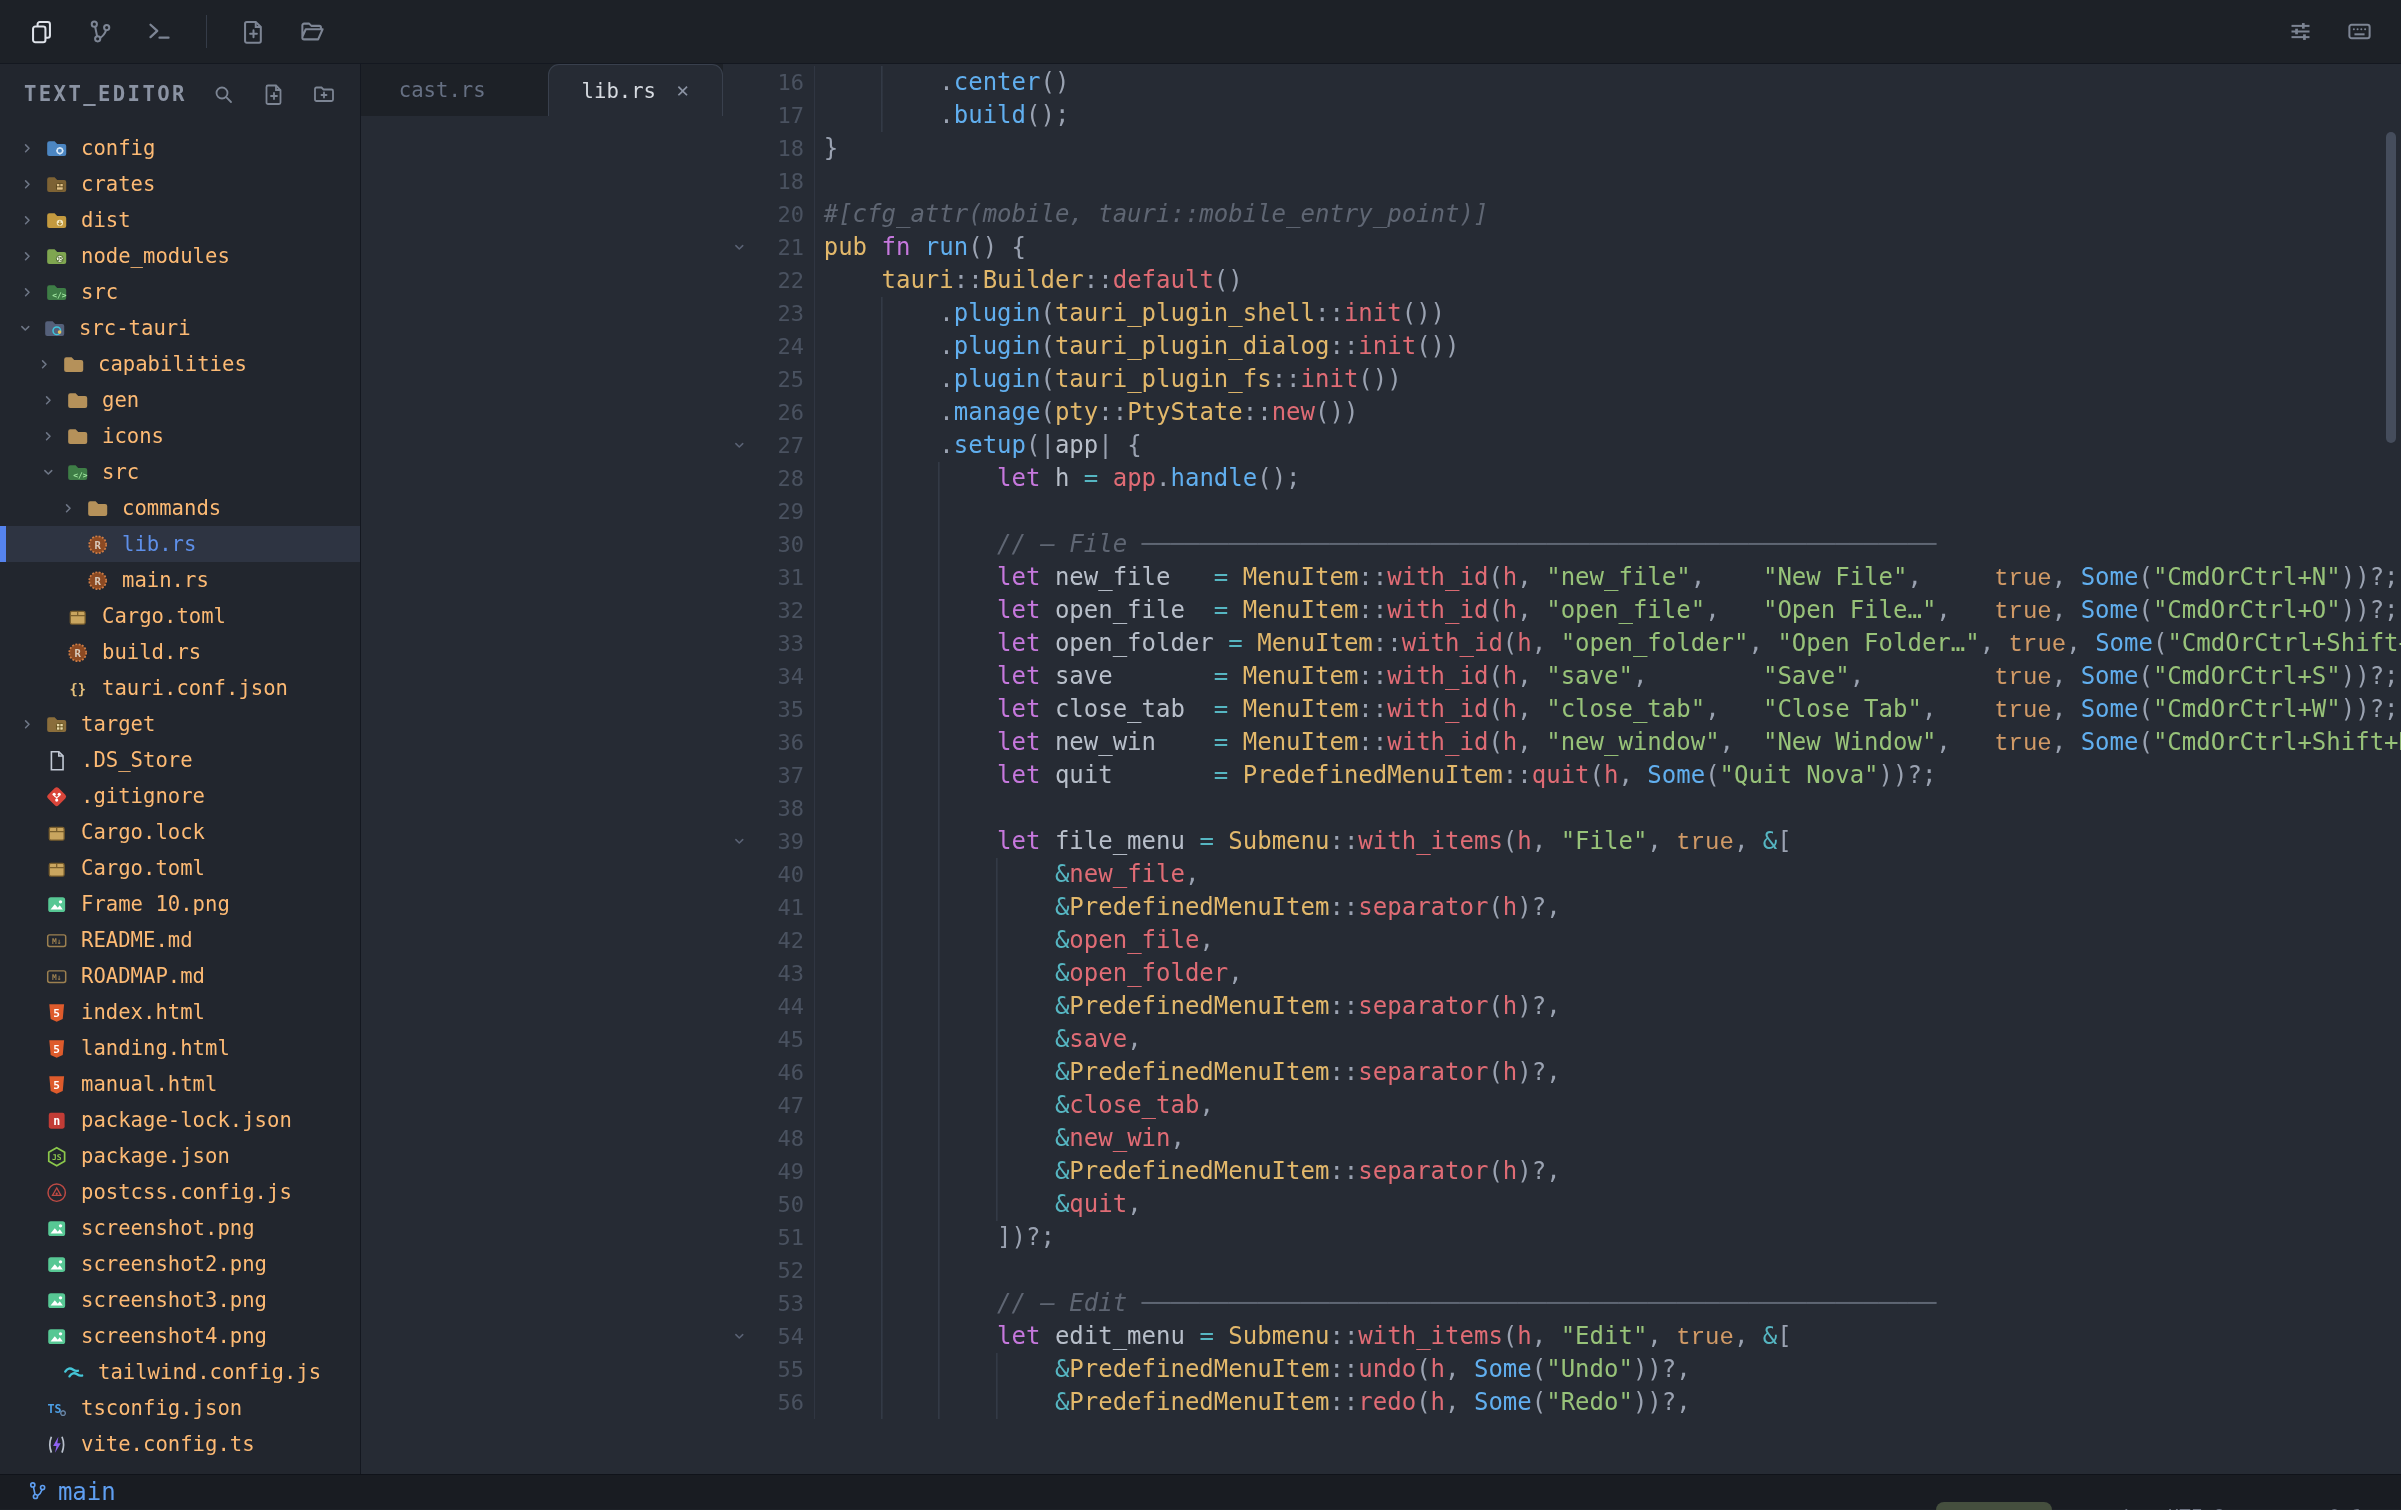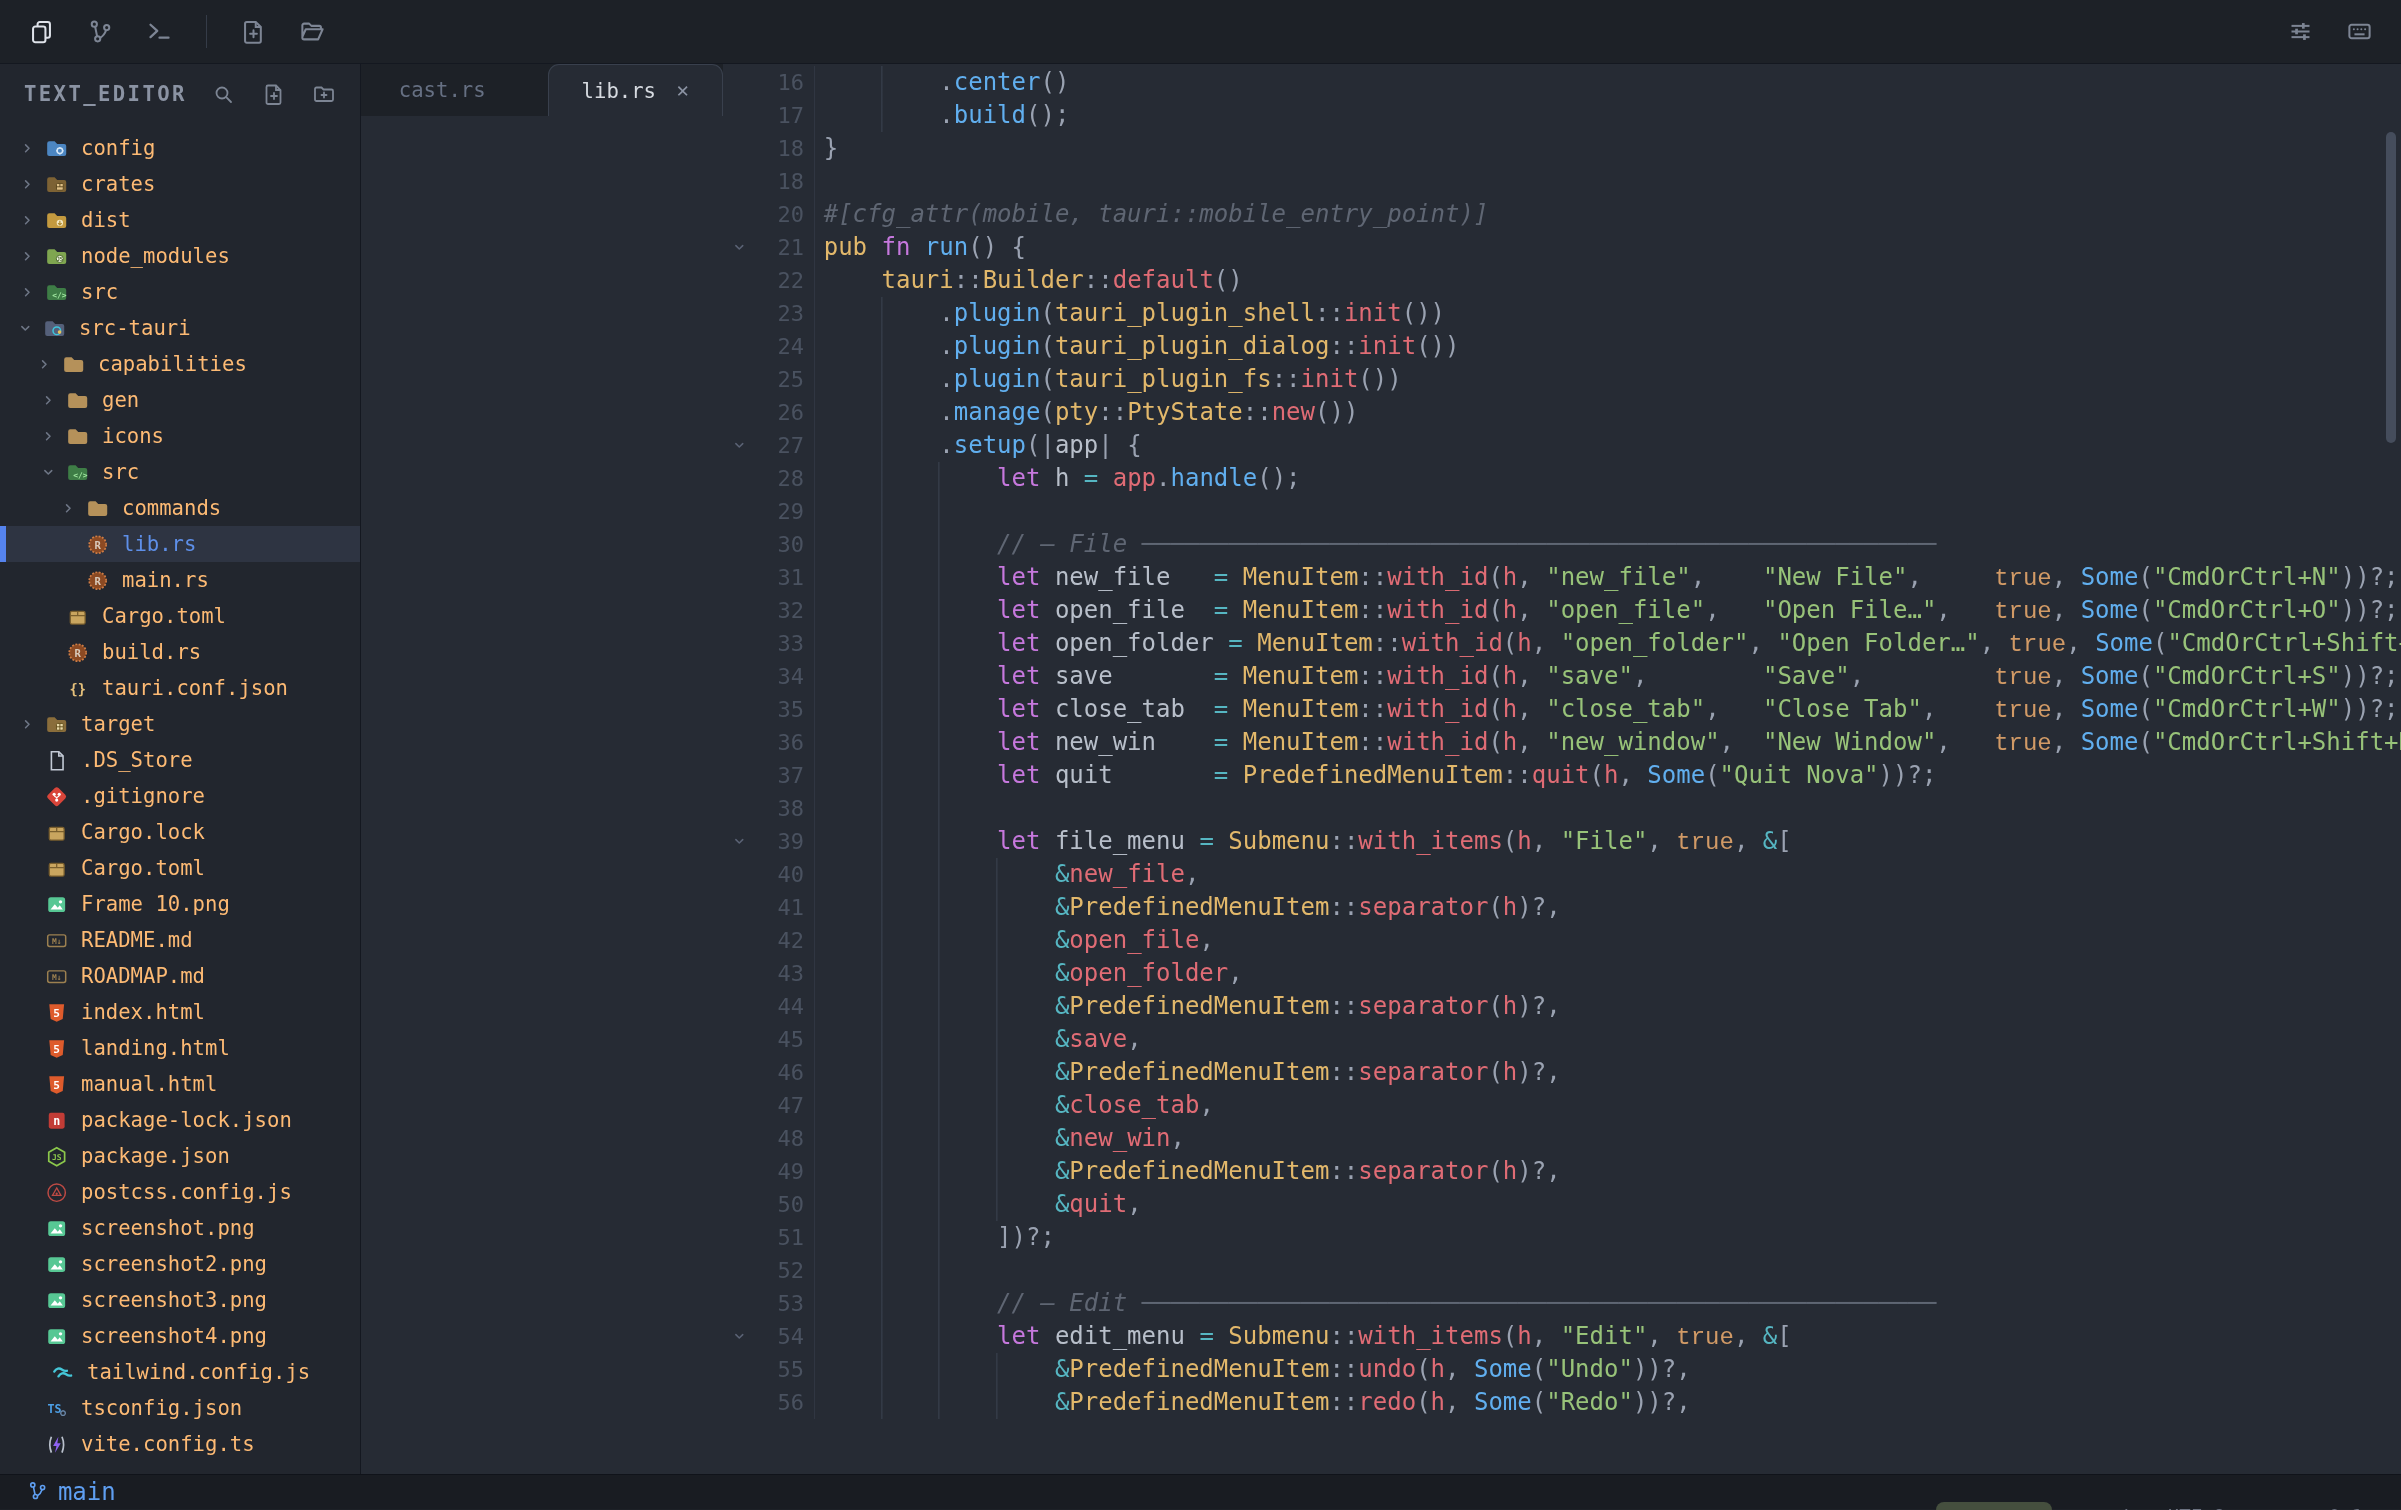--- a/index.html
+++ b/index.html
@@ -555,21 +555,21 @@
           <span class="chev"></span>
           <span class="ticon">
             <svg width="25.4" height="25.4" viewBox="0 0 24 24">
               <rect x="4" y="5" width="16" height="14" rx="2.5" fill="#57c794"></rect>
               <path d="M6.2 16.5 l4 -5 2.8 3.4 1.9 -2.3 2.9 3.9 Z" fill="#fff"></path>
               <circle cx="15.6" cy="9.3" r="1.6" fill="#fff"></circle>
             </svg>
           </span>
           <span class="tlabel">screenshot4.png</span>
         </div>
-        <div class="tree-row" style="padding-left: 17px;">
+        <div class="tree-row" style="padding-left: 28px;">
           <span class="chev"></span>
           <span class="ticon">
             <svg width="25.4" height="25.4" viewBox="0 0 24 24">
               <path d="M4 11 C6 7.8 8.8 7.3 11.2 9 C12.6 10 13.4 10.8 16 10.2" fill="none" stroke="#45c6d8" stroke-width="2.2" stroke-linecap="round"></path>
               <path d="M8 15.5 C10 12.3 12.8 11.8 15.2 13.5 C16.6 14.5 17.4 15.3 20 14.7" fill="none" stroke="#45c6d8" stroke-width="2.2" stroke-linecap="round"></path>
             </svg>
           </span>
           <span class="tlabel">tailwind.config.js</span>
         </div>
         <div class="tree-row" style="padding-left: 11px;">

